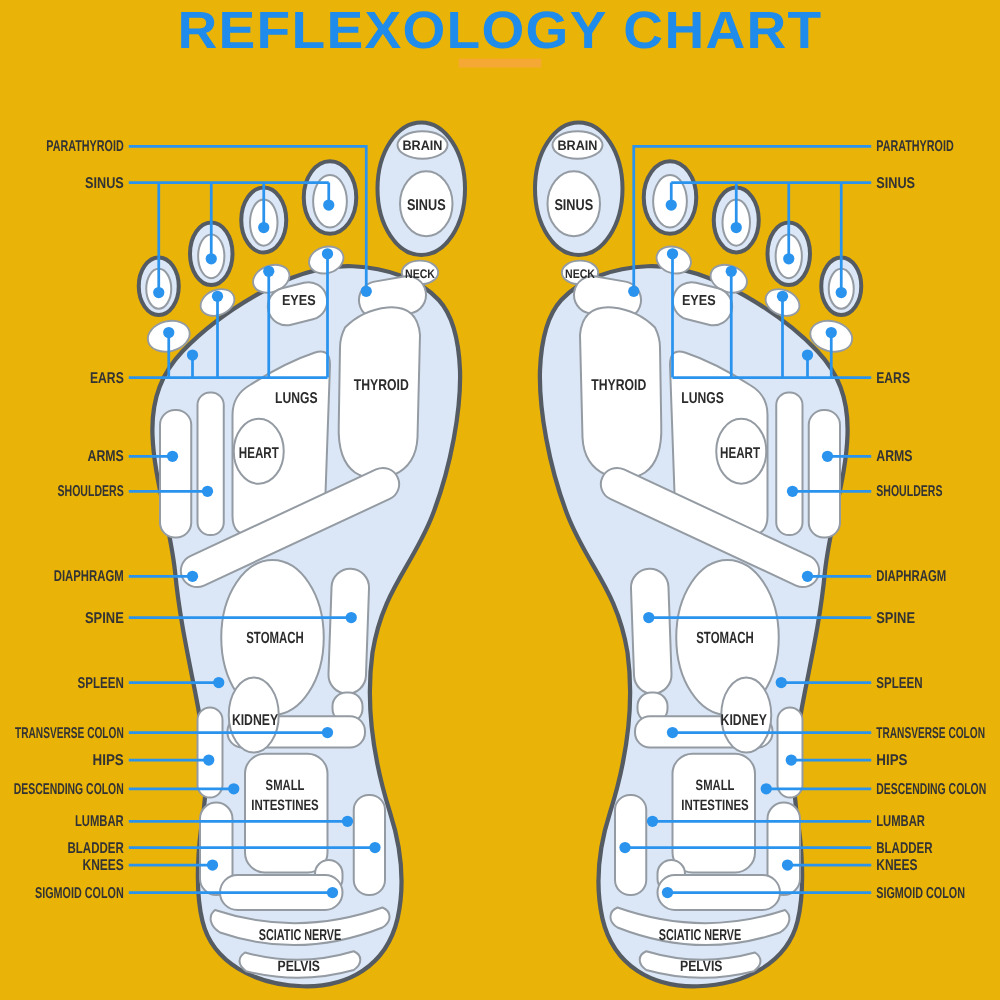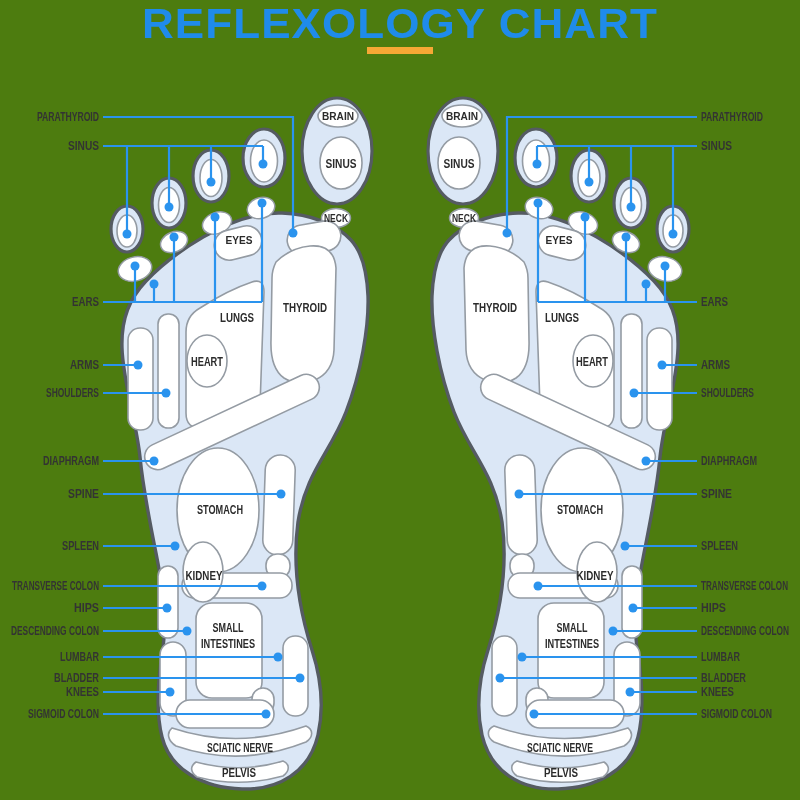--- a/index.html
+++ b/index.html
@@ -1,16 +1,16 @@
 <!DOCTYPE html>
 <html style="--title-blue: #1f8bea; --accent-blue: #2a93ee; --underline-orange: #f6a835; --foot-fill: #dbe7f6; --outline-dark: #555b62; --organ-outline: #949ba3; --label-color: #333333; --region-label-color: #2b2b2b;"><head>
 <meta charset="utf-8">
 <style>
   html,body{margin:0;padding:0;background:#ffffff;}
-  .stage{width:800px;height:800px;position:relative;background:#4d7c0f;overflow:hidden;}
+  .stage{width:800px;height:800px;position:relative;background:#eab308;overflow:hidden;}
   .title-text{fill:var(--title-blue);font-family:"Liberation Sans",sans-serif;font-weight:bold;font-size:42px;letter-spacing:1px;}
   .side-label{fill:var(--label-color);font-family:"Liberation Sans",sans-serif;font-weight:bold;font-size:12.5px;}
   .organ-label{fill:var(--region-label-color);font-family:"Liberation Sans",sans-serif;font-weight:bold;}
   .sole{fill:var(--foot-fill);stroke:var(--outline-dark);stroke-width:3.4;}
   .toe{fill:var(--foot-fill);stroke:var(--outline-dark);stroke-width:3.2;}
   .toe-inner{fill:#ffffff;stroke:var(--organ-outline);stroke-width:1.6;}
   .organ{fill:#ffffff;stroke:var(--organ-outline);stroke-width:1.6;}
   .thin-oval{fill:#ffffff;stroke:var(--organ-outline);stroke-width:1.5;}
   .lline{stroke:var(--accent-blue);stroke-width:2.2;fill:none;}
   .ldot{fill:var(--accent-blue);}

